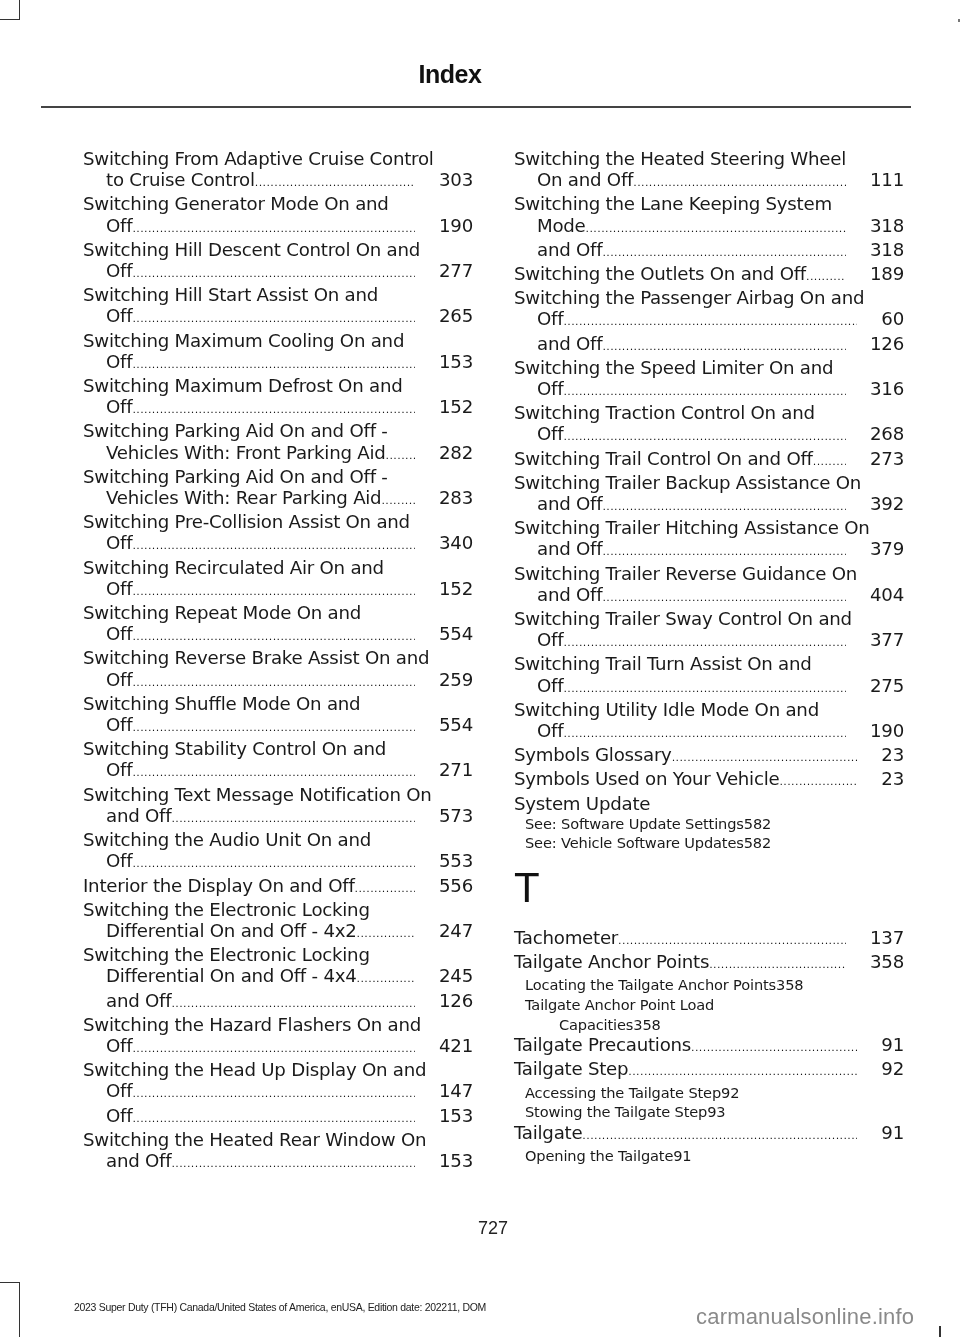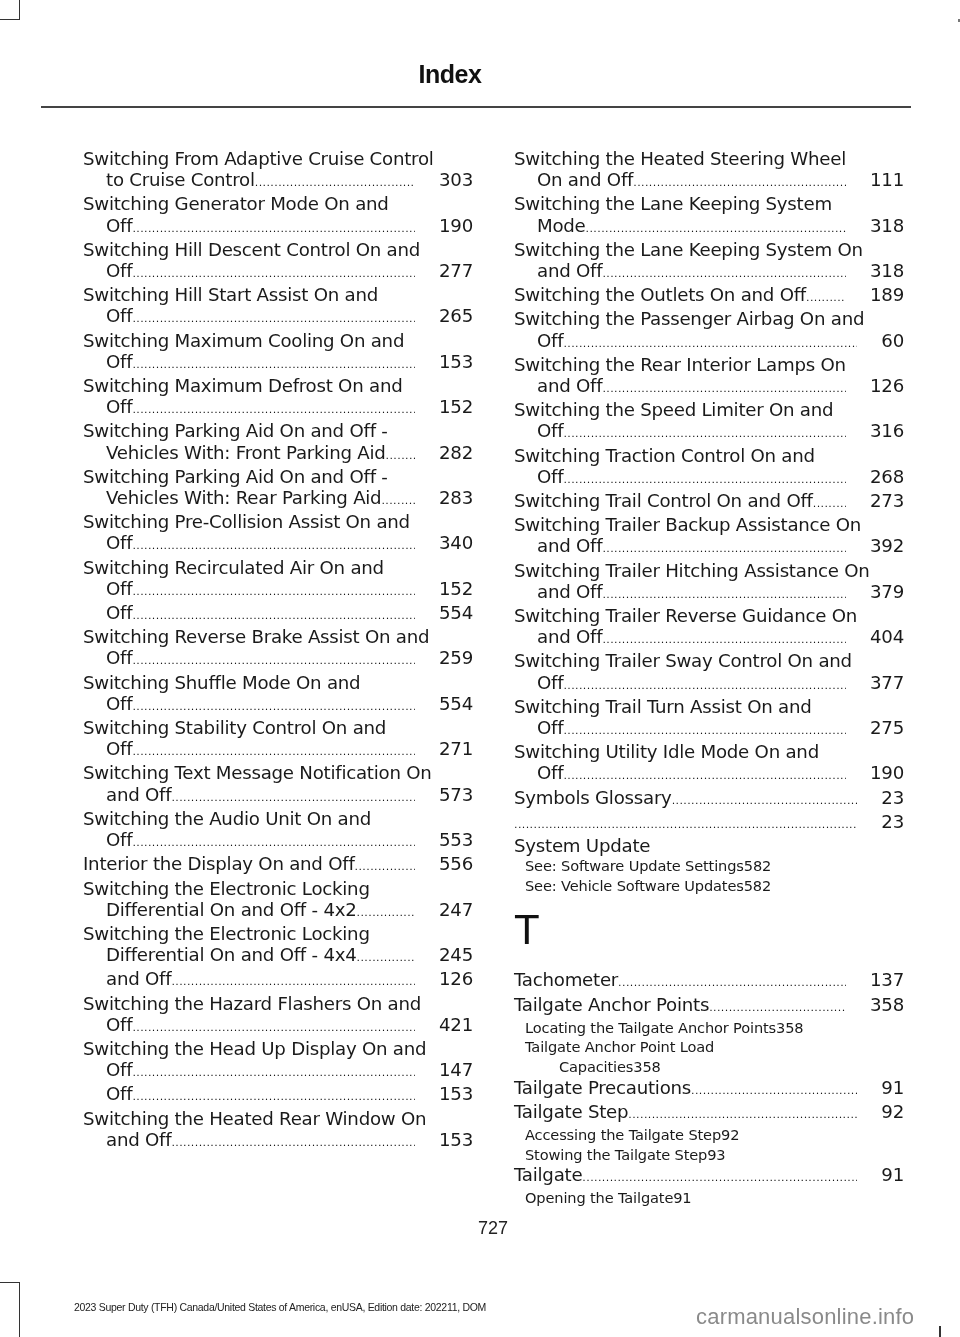--- a/index.html
+++ b/index.html
@@ -136,20 +136,21 @@
     </div>
     <div class="entry">
       <span class="line">Switching Recirculated Air On and</span>
       <div class="line last cont">
         <span class="txt">Off</span>
         <span class="dots"></span>
         <span class="pg">152</span>
       </div>
     </div>
     <div class="entry">
+      <span class="line">Switching Repeat Mode On and</span>
       <div class="line last cont">
         <span class="txt">Off</span>
         <span class="dots"></span>
         <span class="pg">554</span>
       </div>
     </div>
     <div class="entry">
       <span class="line">Switching Reverse Brake Assist On and</span>
       <div class="line last cont">
         <span class="txt">Off</span>
@@ -264,21 +265,20 @@
       </div>
       <div class="entry">
         <span class="line">Switching the Lane Keeping System</span>
         <div class="line last cont">
           <span class="txt">Mode</span>
           <span class="dots"></span>
           <span class="pg">318</span>
         </div>
       </div>
       <div class="entry">
-        <span class="line">Switching the Lane Keeping System On</span>
         <div class="line last cont">
           <span class="txt">and  Off</span>
           <span class="dots"></span>
           <span class="pg">318</span>
         </div>
       </div>
       <div class="entry">
         <div class="line last">
           <span class="txt">Switching the Outlets On and Off</span>
           <span class="dots"></span>
@@ -287,21 +287,20 @@
       </div>
       <div class="entry">
         <span class="line">Switching the Passenger Airbag On and</span>
         <div class="line last cont">
           <span class="txt">Off</span>
           <span class="dots"></span>
           <span class="pg">60</span>
         </div>
       </div>
       <div class="entry">
-        <span class="line">Switching the Rear Interior Lamps On</span>
         <div class="line last cont">
           <span class="txt">and Off</span>
           <span class="dots"></span>
           <span class="pg">126</span>
         </div>
       </div>
       <div class="entry">
         <span class="line">Switching the Speed Limiter On and</span>
         <div class="line last cont">
           <span class="txt">Off</span>
@@ -374,20 +373,21 @@
       </div>
       <div class="entry">
         <div class="line last">
           <span class="txt">Symbols  Glossary</span>
           <span class="dots"></span>
           <span class="pg">23</span>
         </div>
       </div>
       <div class="entry">
         <div class="line last">
+          <span class="txt">Symbols Used on Your Vehicle</span>
           <span class="dots"></span>
           <span class="pg">23</span>
         </div>
       </div>
       <div class="entry">
         <span class="line">System Update</span>
       </div>
       <div class="sub">
         <div class="line last"><span class="txt">See: Software Update Settings</span><span class="dots"></span><span class="pg">582</span></div>
       </div>

